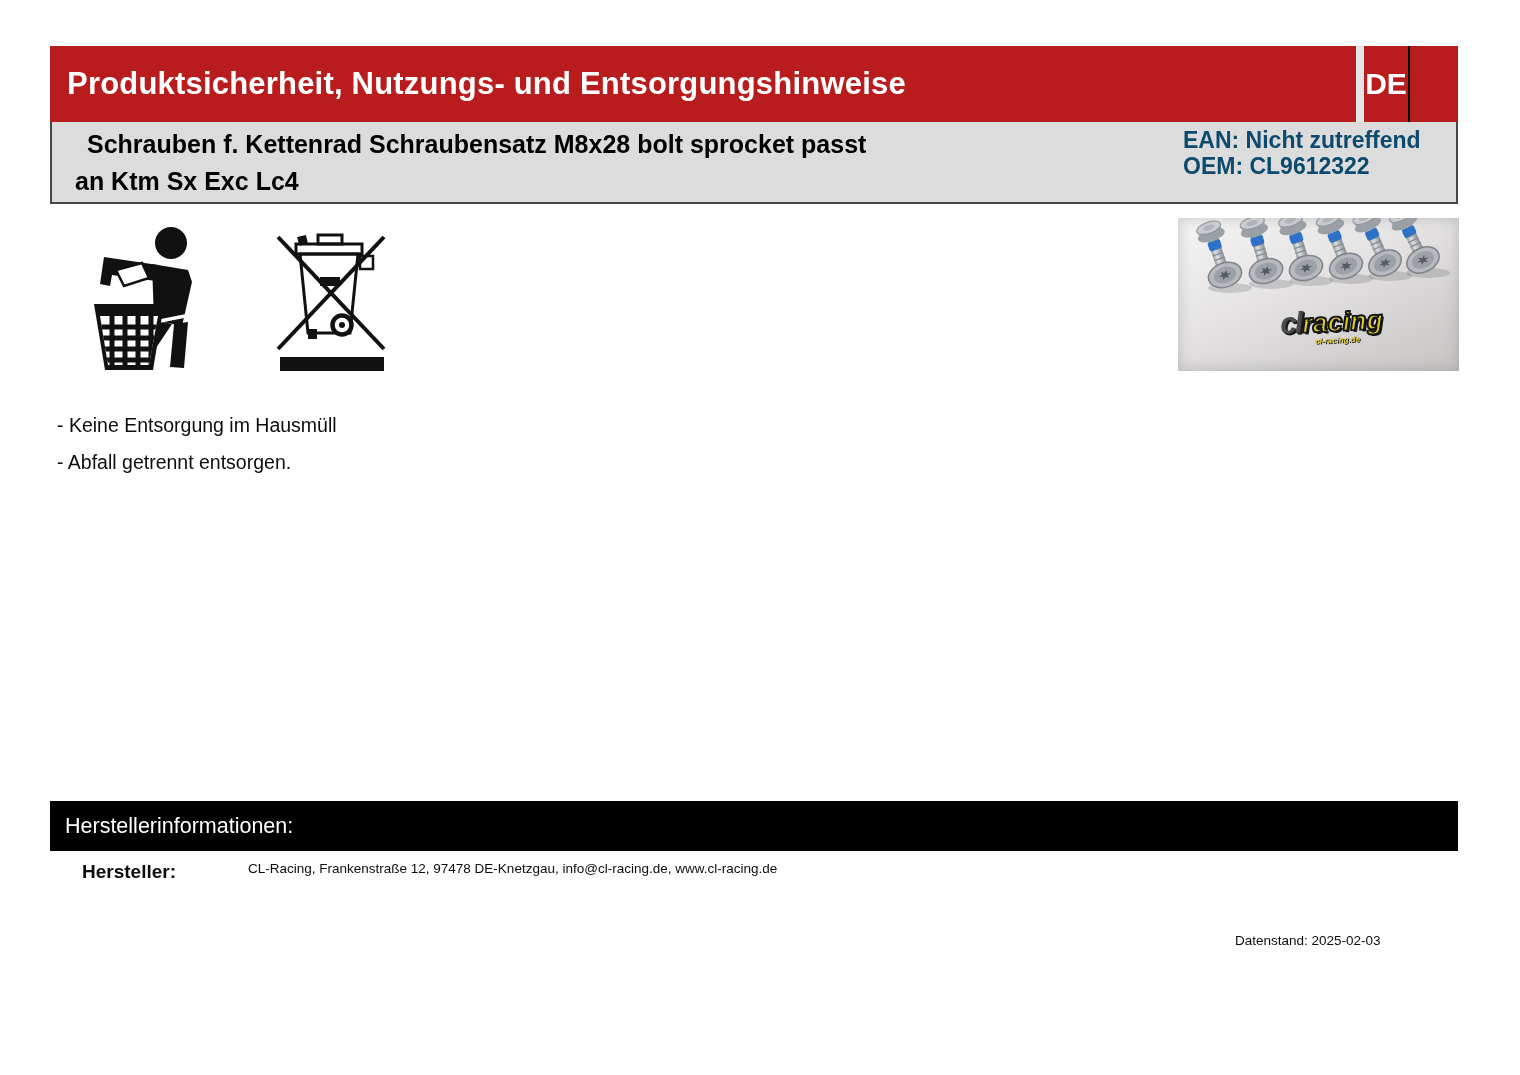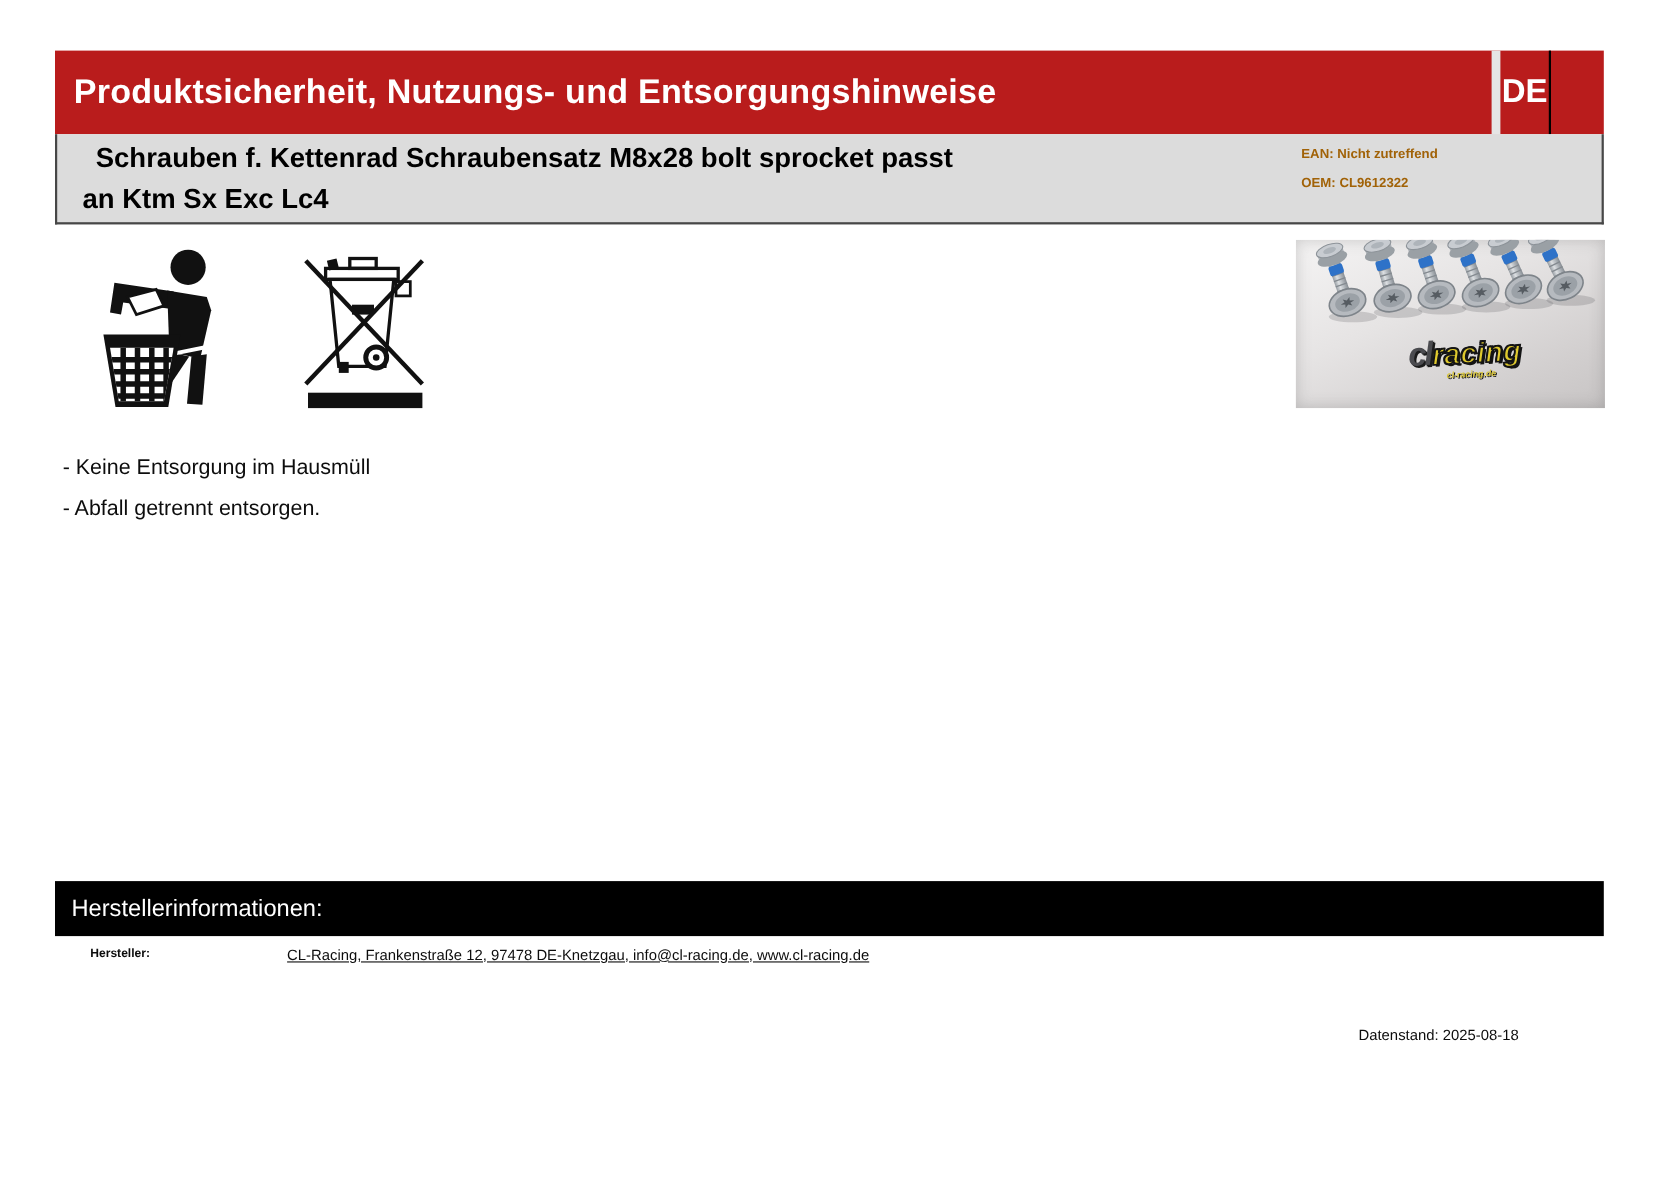--- a/index.html
+++ b/index.html
@@ -28,21 +28,21 @@
     position:absolute; left:50px; top:122px; width:1408px; height:82px;
     background:#dcdcdc; border:2px solid #474747; border-top:none;
   }
   .product-name {
     position:absolute; left:3px; top:4px; width:1010px;
     font-weight:bold; font-size:25px; line-height:37px;
     white-space:pre-line; text-indent:12px; color:#000;margin-left:20px;
   }
   .codes {
     position:absolute; left:1131px; top:5px;
-    font-weight:bold; font-size:12px; line-height:26px; color:#a16207;
+    font-weight:bold; font-size:23px; line-height:26px; color:#0c4a6e;
   }
   
   .tidyman { position:absolute; left:88px; top:226px; }
   .weee { position:absolute; left:276px; top:229px; }
   
   .photo {
     position:absolute; left:1178px; top:218px; width:281px; height:153px;
     background:linear-gradient(155deg,#f5f4f4 0%,#e6e4e4 40%,#d2cfcf 78%,#c7c4c4 100%);
     box-shadow:inset 0 0 14px rgba(70,70,70,0.25);
     overflow:hidden;
@@ -69,22 +69,22 @@
   }
   
   .notes { position:absolute; left:57px; top:407px; font-size:19.5px; color:#0d0d0d; }
   .note-line { line-height:37px; white-space:nowrap; }
   
   .mfr-bar {
     position:absolute; left:50px; top:801px; width:1408px; height:50px;
     background:#000000; color:#ffffff; font-size:21.5px;
     display:flex; align-items:center; padding-left:15px;
   }
-  .mfr-label { position:absolute; left:82px; top:861px; font-size:11px; font-weight:bold; }
-  .mfr-value { position:absolute; left:261px; top:861px; font-size:13.5px;text-decoration:underline; }
+  .mfr-label { position:absolute; left:82px; top:861px; font-size:19px; font-weight:bold; }
+  .mfr-value { position:absolute; left:248px; top:861px; font-size:13.5px; }
   .datenstand { position:absolute; left:1235px; top:933px; font-size:13.5px; }
 </style>
 </head>
 <body>
 
 <div class="page">
 
   <div class="header-bar">
     <div class="header-title">Produktsicherheit, Nutzungs- und Entsorgungshinweise</div>
     <div class="de-cell">DE</div>
@@ -257,15 +257,15 @@
     <div class="note-line">- Keine Entsorgung im Hausmüll</div>
     <div class="note-line">- Abfall getrennt entsorgen.</div>
   </div>
 
   <div class="mfr-bar">
     <span>Herstellerinformationen:</span>
   </div>
   <div class="mfr-label">Hersteller:</div>
   <div class="mfr-value">CL-Racing, Frankenstraße 12, 97478 DE-Knetzgau, info@cl-racing.de, www.cl-racing.de</div>
 
-  <div class="datenstand">Datenstand: 2025-08-18</div>
+  <div class="datenstand">Datenstand: 2025-02-03</div>
 
 </div>
 
 </body></html>

